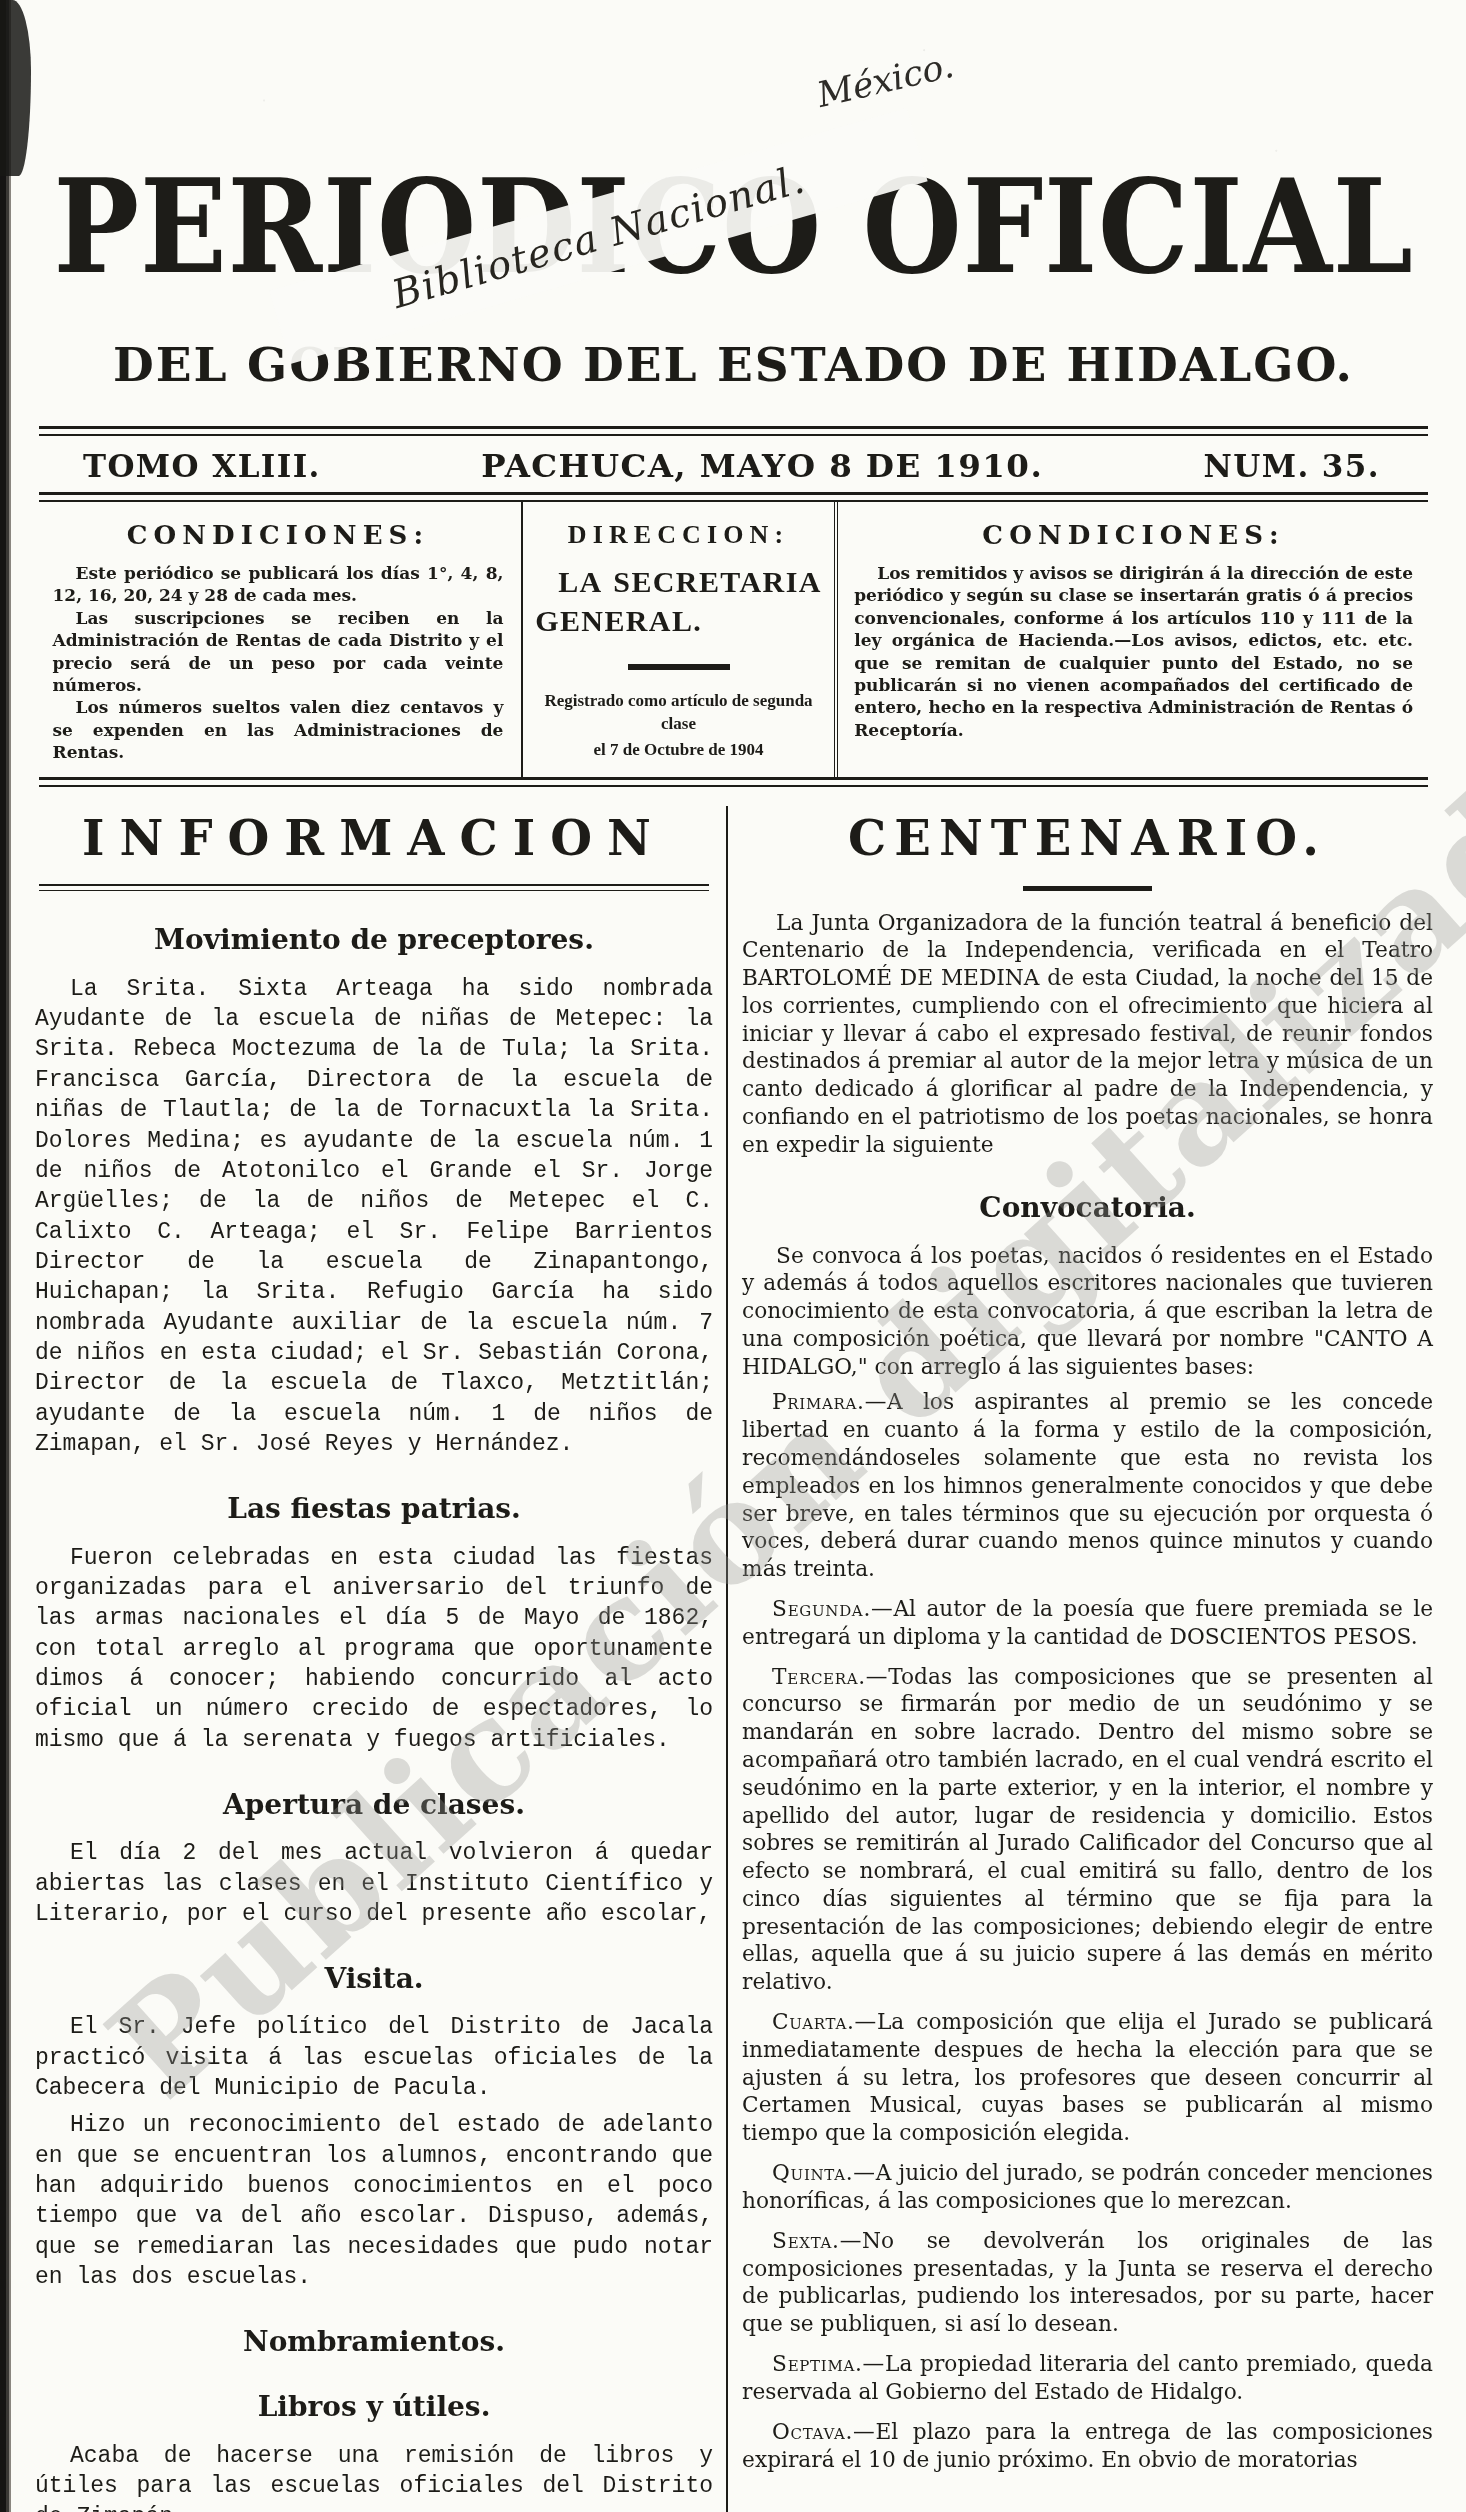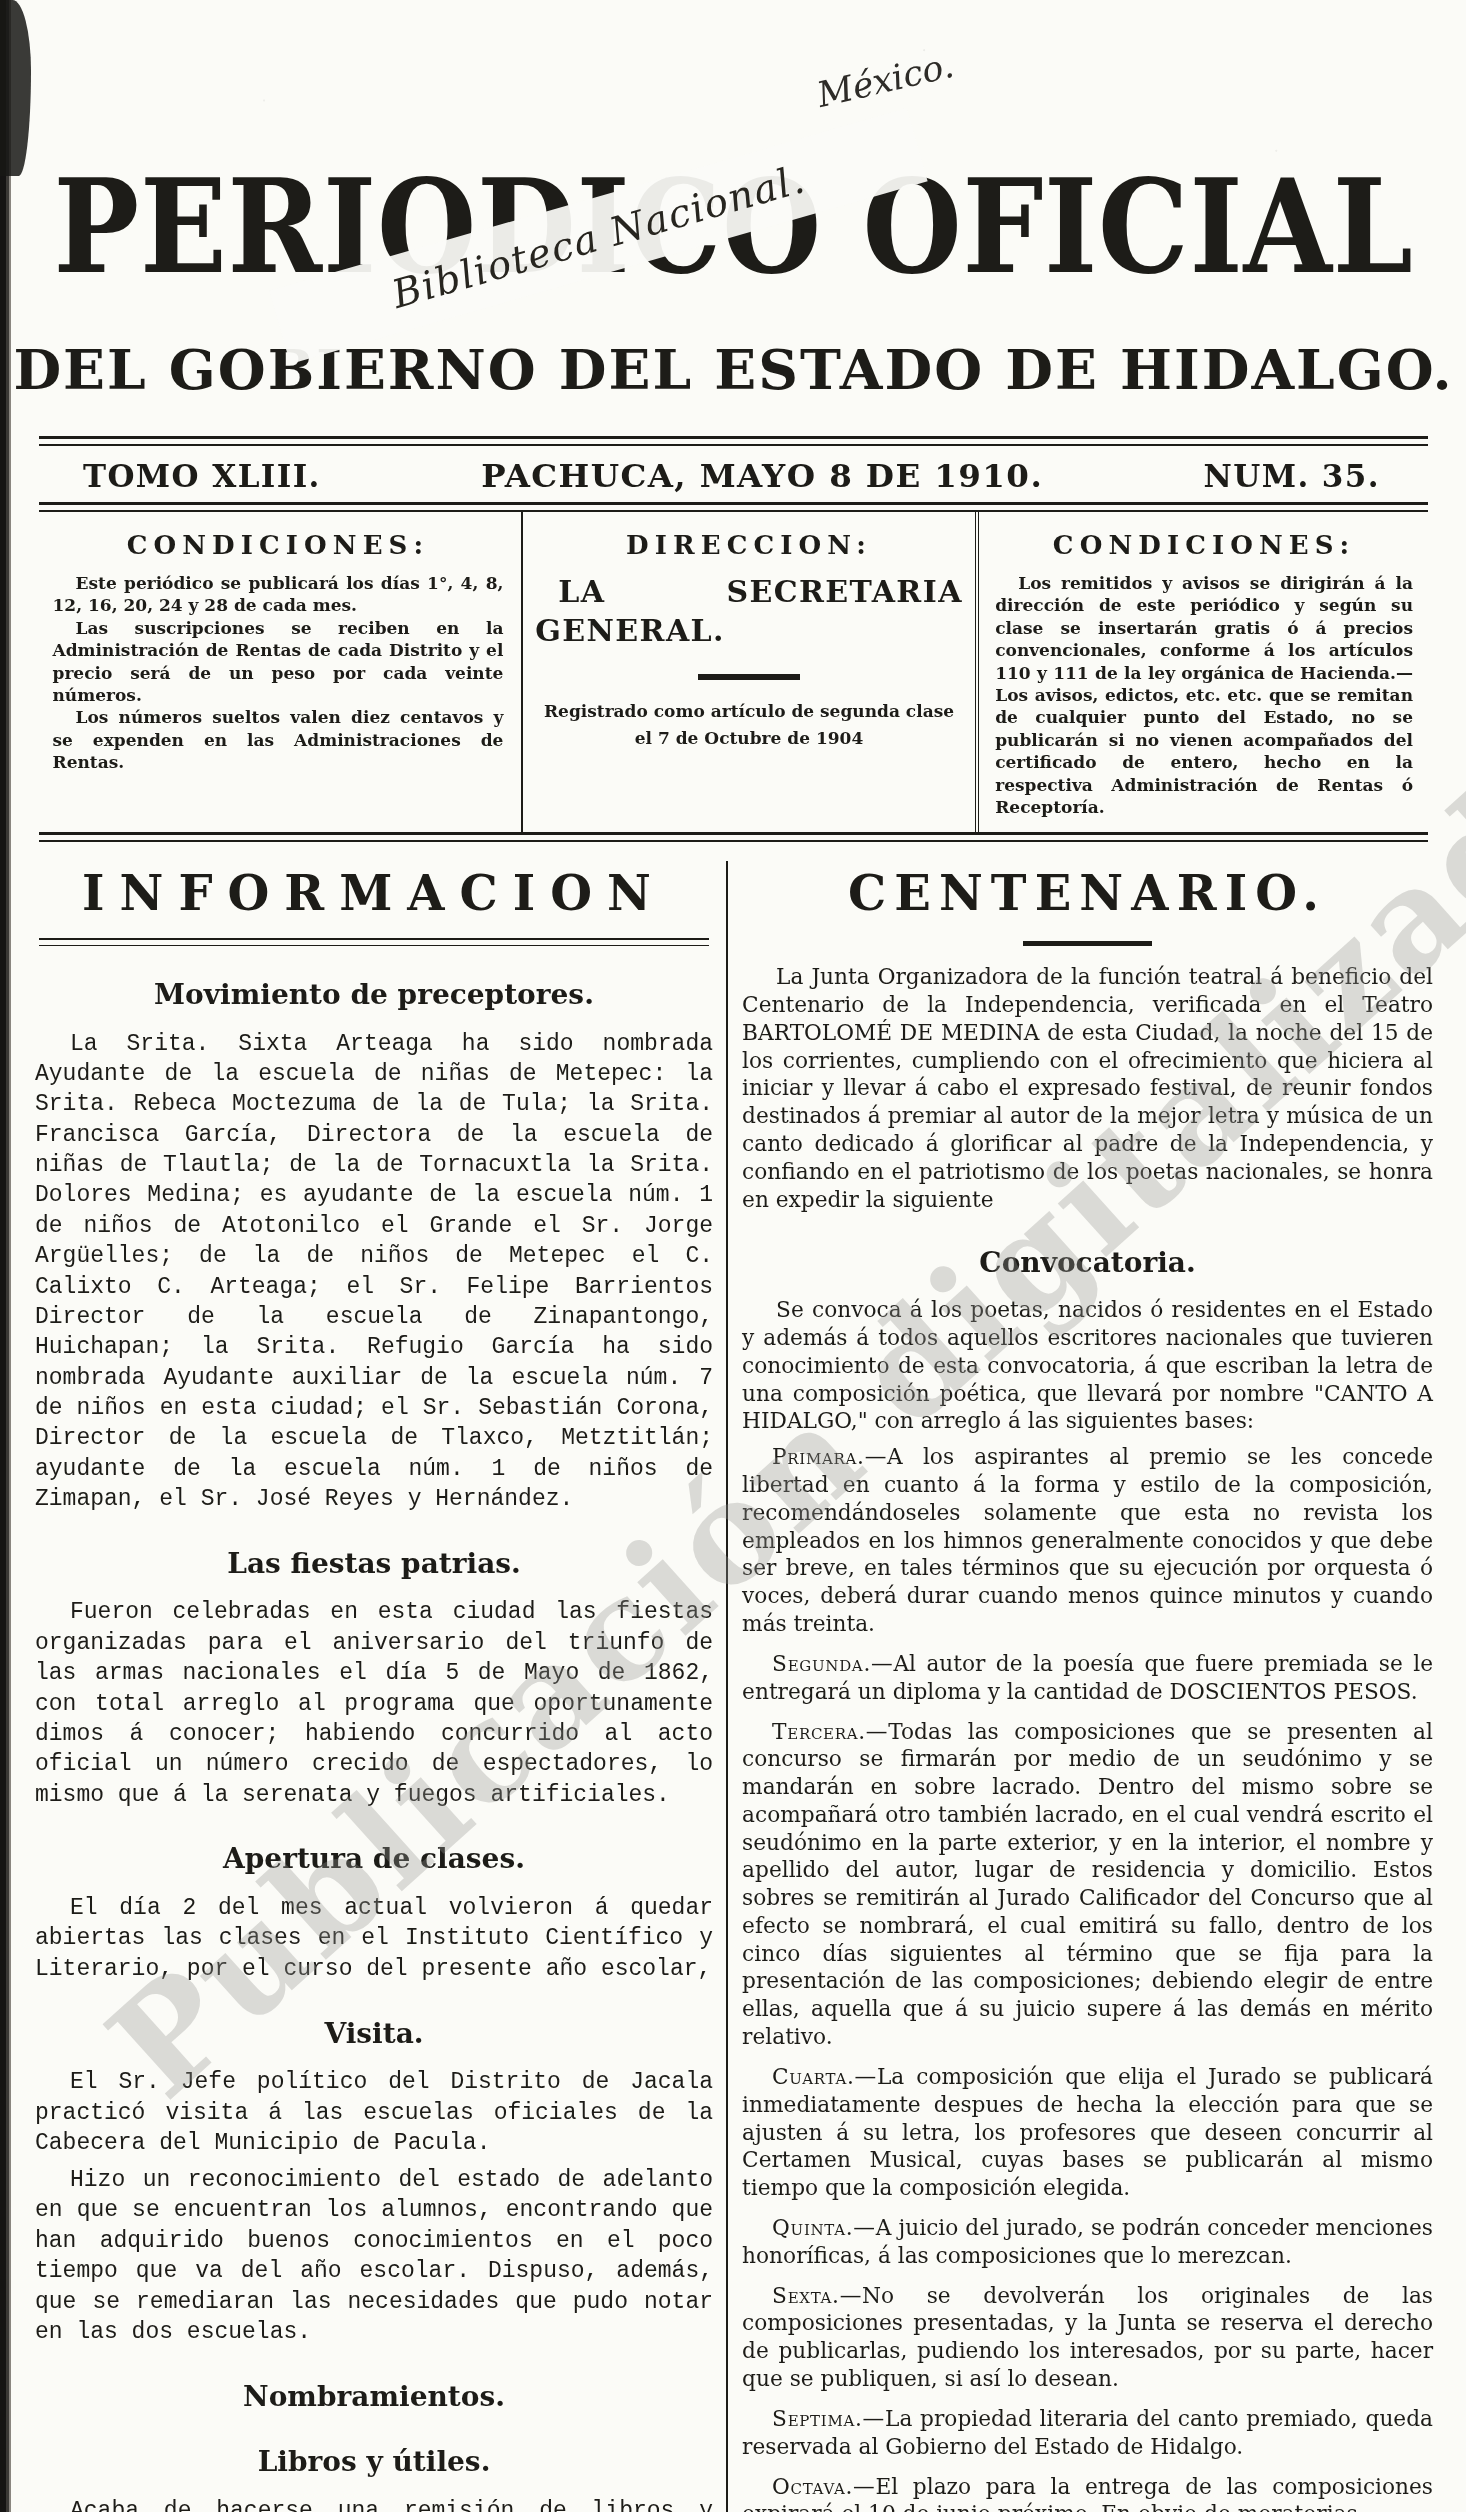--- a/index.html
+++ b/index.html
@@ -29,33 +29,33 @@
   .stamp-mexico{position:absolute;left:816px;top:60px;transform:rotate(-13deg);
     font-style:italic;font-size:35px;color:#2e2c28;z-index:4;}
   .stamp-band{position:absolute;left:267px;top:198px;width:663px;height:76px;
     background:rgba(251,251,247,0.93);transform:rotate(-16deg);z-index:3;
     display:flex;align-items:center;justify-content:center;}
   .stamp-band span{font-style:italic;font-size:39px;color:#27251f;letter-spacing:1.4px;}
   
   .header{padding-top:161px;text-align:center;position:relative;z-index:2;}
   .masthead{font-size:114px;font-weight:bold;line-height:1;letter-spacing:0.7px;
     transform:scaleY(1.14);transform-origin:top center;white-space:nowrap;}
-  .subtitle{margin-top:62px;font-size:55px;font-weight:bold;letter-spacing:2px;white-space:nowrap;}
+  .subtitle{margin-top:62px;font-size:47px;font-weight:bold;letter-spacing:2px;white-space:nowrap;}
   .rule2x{height:4.7px;border-top:3.4px solid #1d1c18;border-bottom:2px solid #1d1c18;margin:0 39px;}
   .r1{margin-top:34px;}
   .dateline{display:flex;justify-content:space-between;align-items:baseline;
     padding:10.8px 87px 6.8px 83px;font-weight:bold;}
   .dateline .tomo{font-size:31px;letter-spacing:1.4px;}
   .dateline .pd{font-size:32.5px;letter-spacing:1.4px;}
   .dateline .num{font-size:31px;letter-spacing:1.4px;}
   
   .boxes{display:flex;margin:0 39px;align-items:stretch;}
   .box{box-sizing:border-box;}
   .box-l{width:482px;padding:17.6px 17.6px 13.5px 13.5px;}
-  .box-c{width:458px;padding:17.6px 12.2px 13.5px;border-left:2px solid #1d1c18;border-right:4.7px double #1d1c18;text-align:center;}
+  .box-c{width:317px;padding:17.6px 12.2px 13.5px;border-left:2px solid #1d1c18;border-right:4.7px double #1d1c18;text-align:center;font-family:Liberation Serif, serif;}
   .box-r{flex:1;padding:17.6px 15px 13.5px 16.2px;}
   .box-title{text-align:center;font-size:26px;font-weight:bold;letter-spacing:6.1px;margin:0 0 12.2px;}
   .box p{margin:0;font-size:17px;font-weight:bold;line-height:1.32;text-align:justify;text-indent:23px;}
   .box-c .dir-line1{font-size:30px;font-weight:bold;letter-spacing:1.4px;margin:6.8px 0 0;}
   .box-c .mini-rule{width:102px;height:6.1px;background:#1d1c18;margin:23px auto 20.3px;}
   .box-c .dir-line2,.box-c .dir-line3{font-size:17px;font-weight:bold;text-align:center;text-indent:0;margin:4.1px 0 0;}
   
   .columns{display:flex;margin:0;padding:19px 34px 0 35px;position:relative;z-index:2;}
   .col-left{width:678px;padding-right:9.5px;}
   .col-div{width:2px;background:#1d1c18;margin:0 3.4px;}

